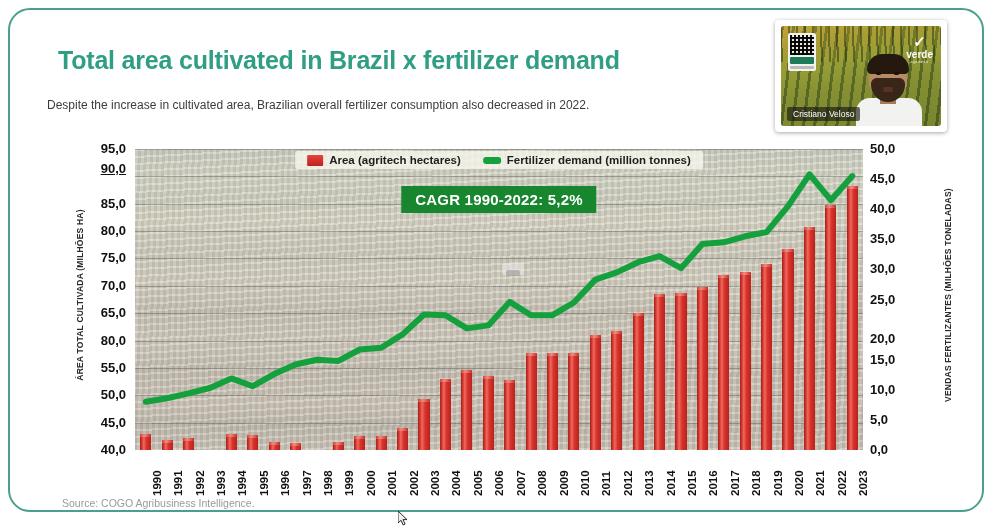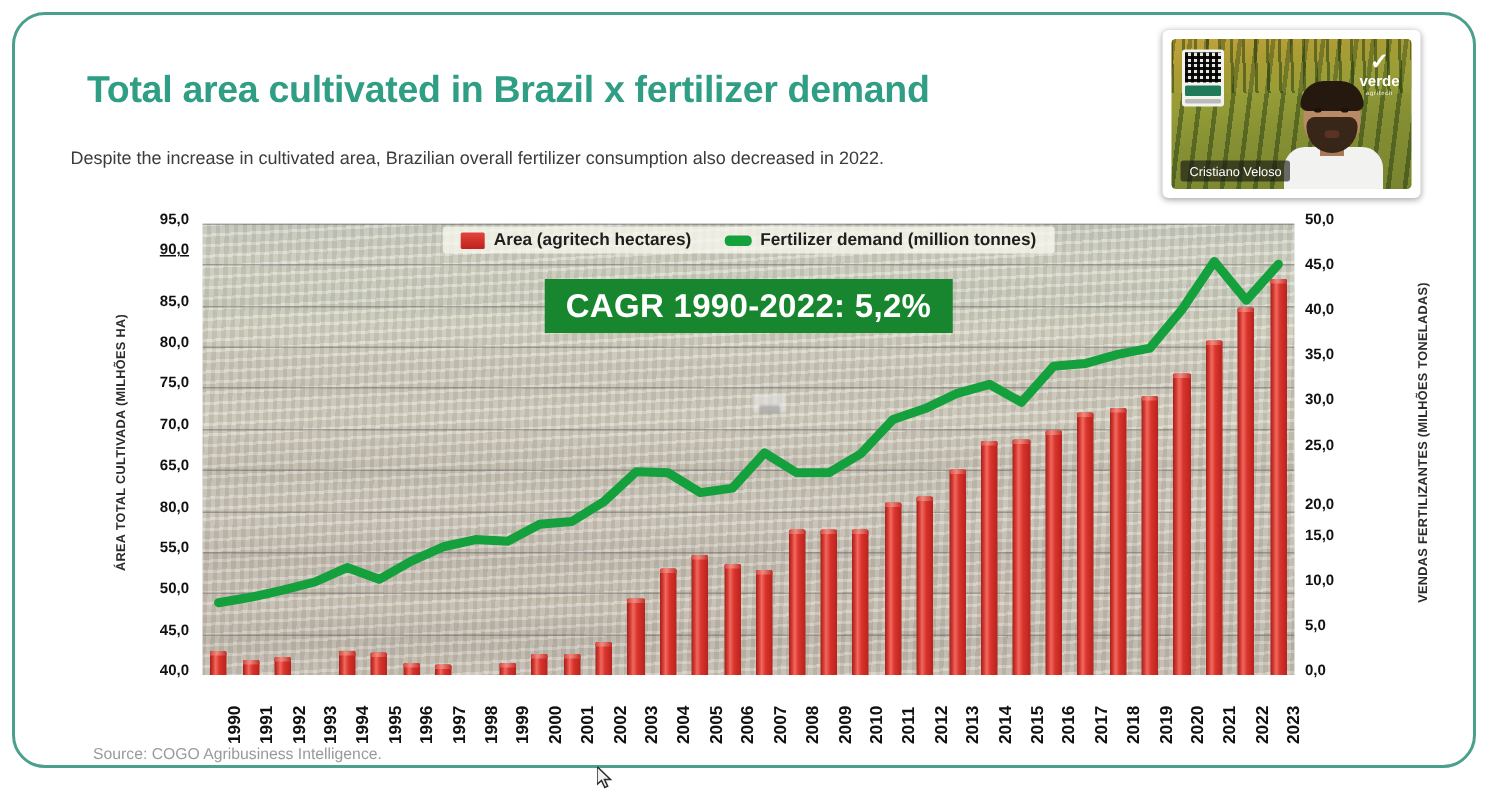--- a/index.html
+++ b/index.html
@@ -99,21 +99,21 @@
   
   .chart-wrap{position:absolute;left:48px;top:130px;width:880px;height:345px;}
   .ax-title{
     position:absolute;font-size:8.5px;font-weight:bold;color:#2b2b2b;
     letter-spacing:.2px;white-space:nowrap;
     transform-origin:center center;
   }
   #yl-title{left:-93px;top:150px;width:230px;text-align:center;transform:rotate(-90deg);}
   #yr-title{left:775px;top:150px;width:230px;text-align:center;transform:rotate(-90deg);}
 
-  .ytick{position:absolute;font-size:10px;font-weight:bold;color:#111;white-space:nowrap;}
+  .ytick{position:absolute;font-size:13px;font-weight:bold;color:#111;white-space:nowrap;}
   .ytick.left{right:812px;text-align:right;width:46px;}
   .ytick.right{left:812px;text-align:left;width:46px;}
 
   .plot{
     position:absolute;left:77px;top:9px;width:728px;height:301px;
     overflow:hidden;
     background:
       linear-gradient(180deg,
         #ccd0c4 0%, #d6d7c8 9%, #cfd2c3 16%,
         #d8d6c6 24%, #cfccbe 34%, #d5d1c2 44%,
@@ -148,21 +148,21 @@
     display:flex;gap:22px;align-items:center;
     background:rgba(248,246,236,.80);
     padding:3px 12px;border-radius:2px;white-space:nowrap;
   }
   .lg{display:flex;align-items:center;gap:6px;font-size:11.5px;font-weight:bold;color:#1e1e1e;}
   .sw-bar{width:16px;height:11px;border-radius:1px;background:linear-gradient(180deg,#e3443c,#c1211c);}
   .sw-line{width:18px;height:7px;border-radius:3px;background:#14a03c;}
 
   .cagr{
     position:absolute;left:50%;transform:translateX(-50%);top:37px;
-    background:#18862f;color:#fff;font-size:22px;font-weight:bold;
+    background:#18862f;color:#fff;font-size:15px;font-weight:bold;
     padding:5px 14px;white-space:nowrap;letter-spacing:.2px;
   }
 
   .bars{position:absolute;left:0;top:0;width:100%;height:100%;}
   .bar{
     position:absolute;bottom:0;
     background:linear-gradient(90deg,#a81e1a 0%,#d33a32 18%,#ef6a5f 34%,#d9342c 58%,#b8221d 100%);
     border-radius:1px 1px 0 0;
   }
   .bar:after{

